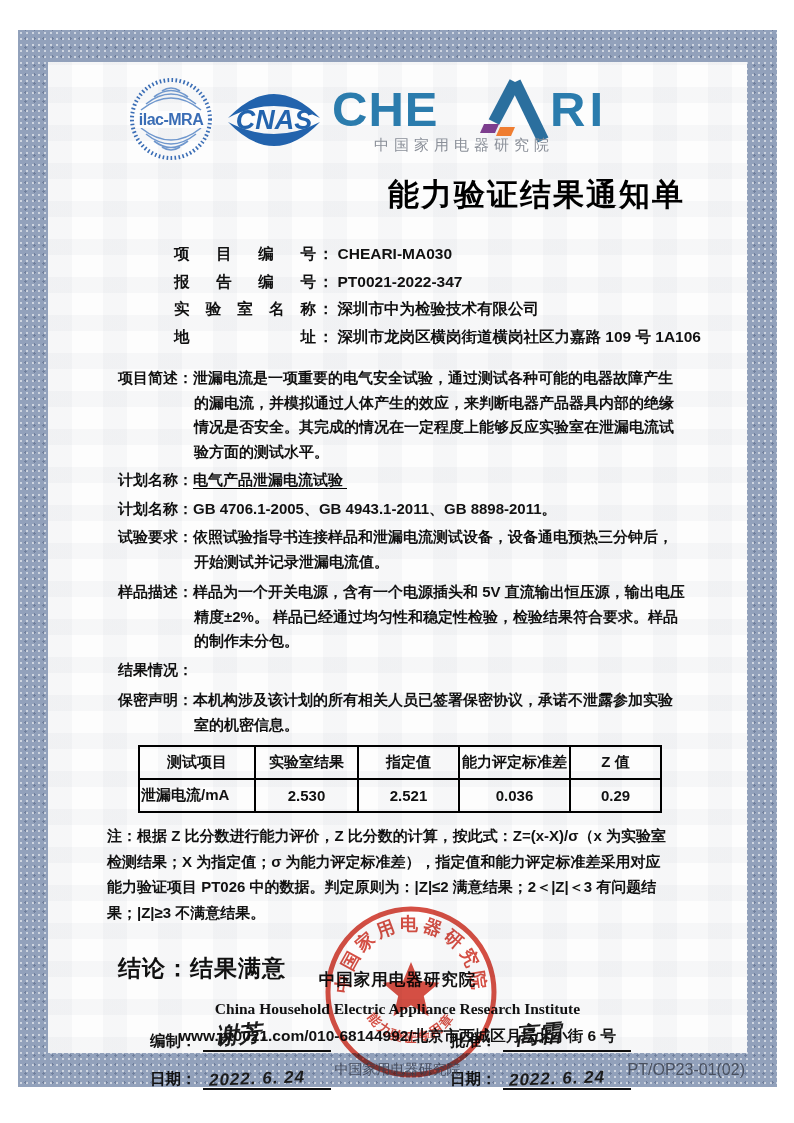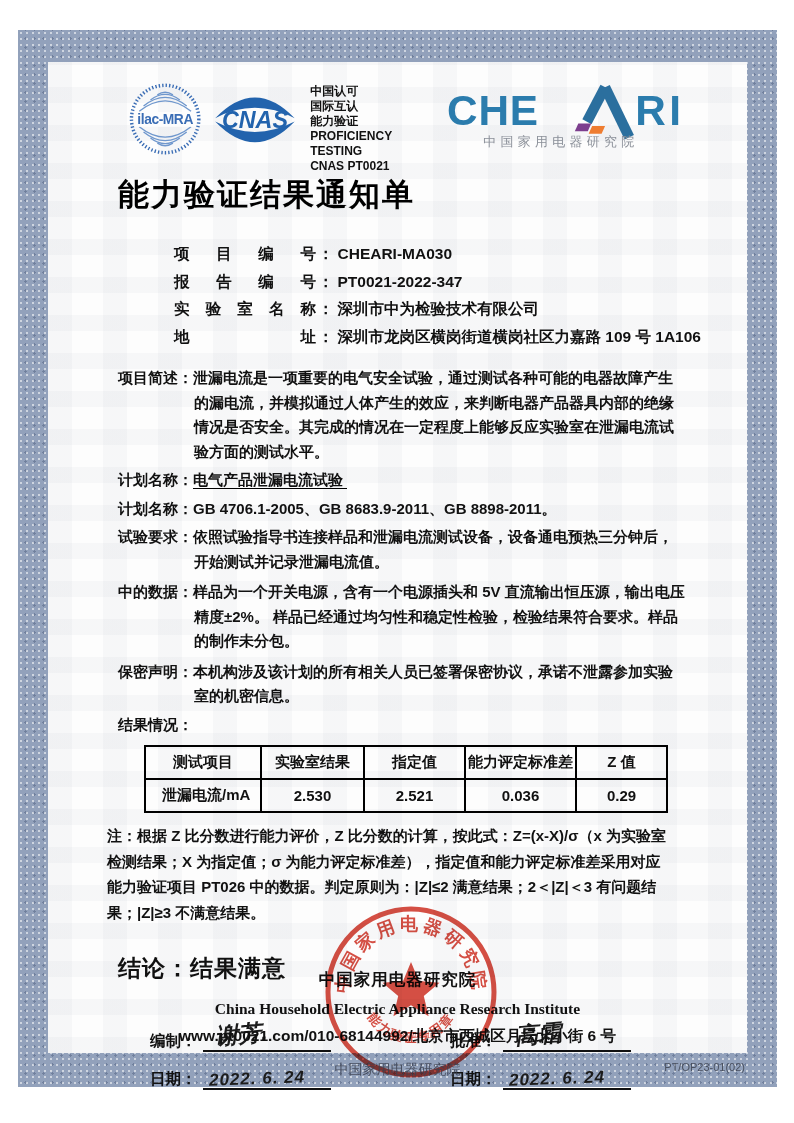--- a/index.html
+++ b/index.html
@@ -24,56 +24,56 @@
     background-image:
       repeating-linear-gradient(0deg, rgba(125,135,155,.05) 0 16px, transparent 16px 38px),
       repeating-linear-gradient(90deg, rgba(125,135,155,.05) 0 24px, transparent 24px 55px);
     box-sizing:border-box;padding:0 62px 0 70px;position:absolute;
   }
   
   .logo-row{display:flex;align-items:flex-start;margin:14px 0 0 10px;height:92px;}
   .accred-text{font-size:12px;font-weight:700;line-height:15px;margin:8px 12px 0 10px;color:#111;}
   .cheari{margin:2px 0 0 6px;}
   
-  .doc-title{text-align:left;font-size:31px;font-weight:600;letter-spacing:2px;margin-top:6px;color:#000;}
+  .doc-title{text-align:right;font-size:31px;font-weight:600;letter-spacing:2px;margin-top:6px;color:#000;}
   
   .info{margin:24px 0 0 8px;}
   .info-row{line-height:27.5px;font-size:15.5px;font-weight:700;white-space:nowrap;margin-left:48px;}
   .info-label{display:inline-block;width:142px;text-align:justify;text-align-last:justify;}
   .info-colon{display:inline-block;margin:0 4px 0 2px;}
   
   .sections{margin-top:16px;}
   .para{font-size:15px;font-weight:700;line-height:24.5px;margin:0 0 4px 0;}
   .hang{padding-left:76px;text-indent:-76px;}
   .underlined{border-bottom:1.6px solid #000;padding-right:4px;}
   .mt6{margin-top:6px;}
   
-  table.results{border-collapse:collapse;margin:8px 0 0 26px;table-layout:fixed;width:522px;}
+  table.results{border-collapse:collapse;margin:8px 0 0 20px;table-layout:fixed;width:522px;}
   table.results th,table.results td{border:2px solid #000;font-size:15px;font-weight:700;height:31px;text-align:center;padding:0 2px;}
-  table.results td.first{text-align:left;padding-left:16px;}
+  table.results td.first{text-align:left;padding-left:1px;}
   col.c1{width:116px}col.c2{width:103px}col.c3{width:101px}col.c4{width:111px}col.c5{width:91px}
   
   .note{font-size:15px;font-weight:700;line-height:25.5px;margin:10px 16px 0 -11px;}
   
   .conclusion{text-align:left;font-size:23px;font-weight:800;letter-spacing:1px;margin-top:28px;}
   
   .sig-grid{display:grid;grid-template-columns:300px 290px;margin:46px 0 0 32px;row-gap:16px;}
   .sig-row{font-size:15.5px;font-weight:800;white-space:nowrap;}
   .sigline{display:inline-block;width:128px;border-bottom:2px solid #111;height:20px;position:relative;vertical-align:bottom;margin-left:6px;}
   .handname{position:absolute;left:12px;bottom:0px;font-size:23px;font-weight:600;font-style:italic;color:#1c1c1c;transform:rotate(-5deg);white-space:nowrap;}
   .handdate{position:absolute;left:6px;bottom:-1px;font-size:17px;font-weight:600;font-style:italic;color:#1c1c1c;transform:rotate(-2deg);letter-spacing:1px;white-space:nowrap;}
   
   .footer-block{position:absolute;left:0;right:0;bottom:6px;text-align:center;}
   .footer-cn{font-size:16.5px;font-weight:800;letter-spacing:1px;}
   .footer-en{font-family:"Liberation Serif","DejaVu Serif",serif;font-size:15.5px;font-weight:700;margin-top:9px;}
   .footer-contact{font-size:15.5px;font-weight:800;margin-top:8px;}
   
   .band{position:absolute;left:30px;right:30px;bottom:0;height:34px;}
   .band-center{position:absolute;left:0;right:0;top:8px;text-align:center;font-size:14px;color:#3c4150;opacity:.85;}
-  .band-right{position:absolute;right:2px;top:8px;font-size:11px;color:#49505f;}
+  .band-right{position:absolute;right:2px;top:8px;font-size:16px;color:#49505f;}
   
   .stamp{position:absolute;left:273px;top:840px;width:180px;height:180px;opacity:.9;mix-blend-mode:multiply;pointer-events:none;}
 </style>
 </head>
 <body>
 
 <div class="frame">
   <div class="inner">
 
     <div class="logo-row">
@@ -90,27 +90,20 @@
           <path d="M34,71 Q43,77 52,71"></path>
         </g>
         <rect x="8" y="35" width="70" height="17" fill="#fdfdfd"></rect>
         <text x="43" y="49" text-anchor="middle" font-size="16" font-weight="bold" fill="#3a6db5" letter-spacing="-0.5">ilac-MRA</text>
       </svg>
       <svg width="104" height="86" viewBox="0 0 104 86" style="margin-left:8px">
         <path d="M6,42 Q52,-6 98,42 Q52,18 6,42 Z" fill="#2263ad"></path>
         <path d="M6,46 Q52,94 98,46 Q52,70 6,46 Z" fill="#2263ad"></path>
         <text x="52" y="53" text-anchor="middle" font-size="27" font-weight="bold" font-style="italic" fill="#2263ad">CNAS</text>
       </svg>
-      <div class="accred-text">
-        <div>中国认可</div>
-        <div>国际互认</div>
-        <div>能力验证</div>
-        <div>PROFICIENCY TESTING</div>
-        <div>CNAS PT0021</div>
-      </div>
       <svg class="cheari" width="276" height="84" viewBox="0 0 276 84">
         <text x="0" y="48" font-size="49" font-weight="bold" fill="#2b7cad" letter-spacing="1">CHE</text>
         <g>
           <path d="M183,4 L162,44" stroke="#2b6f9e" stroke-width="12" fill="none"></path>
           <path d="M183,4 L211,62" stroke="#2b6f9e" stroke-width="12" fill="none"></path>
           <polygon points="152,46 167,46 163,55 148,55" fill="#7d3e8e"></polygon>
           <polygon points="168,49 183,49 179,58 164,58" fill="#ef7d31"></polygon>
         </g>
         <text x="218" y="48" font-size="49" font-weight="bold" fill="#2b7cad" letter-spacing="4">RI</text>
         <text x="42" y="72" font-size="15" fill="#8a8f98" letter-spacing="5">中国家用电器研究院</text>
@@ -135,33 +128,33 @@
     </div>
 
     <div class="sections">
       <div class="para hang mt6">
         <span>项目简述：</span><span>泄漏电流是一项重要的电气安全试验，通过测试各种可能的电器故障产生的漏电流，并模拟通过人体产生的效应，来判断电器产品器具内部的绝缘情况是否安全。其完成的情况在一定程度上能够反应实验室在泄漏电流试验方面的测试水平。</span>
       </div>
       <div class="para">
         <span>计划名称：</span><span class="underlined">电气产品泄漏电流试验</span>
       </div>
       <div class="para hang">
-        <span>计划名称：</span><span>GB 4706.1-2005、GB 8683.9-2011、GB 8898-2011。</span>
+        <span>计划名称：</span><span>GB 4706.1-2005、GB 4943.1-2011、GB 8898-2011。</span>
       </div>
       <div class="para hang">
         <span>试验要求：</span><span>依照试验指导书连接样品和泄漏电流测试设备，设备通电预热三分钟后，开始测试并记录泄漏电流值。</span>
       </div>
       <div class="para hang mt6">
-        <span>中的数据：</span><span>样品为一个开关电源，含有一个电源插头和 5V 直流输出恒压源，输出电压精度±2%。 样品已经通过均匀性和稳定性检验，检验结果符合要求。样品的制作未分包。</span>
+        <span>样品描述：</span><span>样品为一个开关电源，含有一个电源插头和 5V 直流输出恒压源，输出电压精度±2%。 样品已经通过均匀性和稳定性检验，检验结果符合要求。样品的制作未分包。</span>
+      </div>
+      <div class="para">
+        <span>结果情况：</span>
       </div>
       <div class="para hang mt6">
         <span>保密声明：</span><span>本机构涉及该计划的所有相关人员已签署保密协议，承诺不泄露参加实验室的机密信息。</span>
-      </div>
-      <div class="para">
-        <span>结果情况：</span>
       </div>
     </div>
 
     <table class="results">
       <colgroup>
           <col class="c1">
           <col class="c2">
           <col class="c3">
           <col class="c4">
           <col class="c5">

